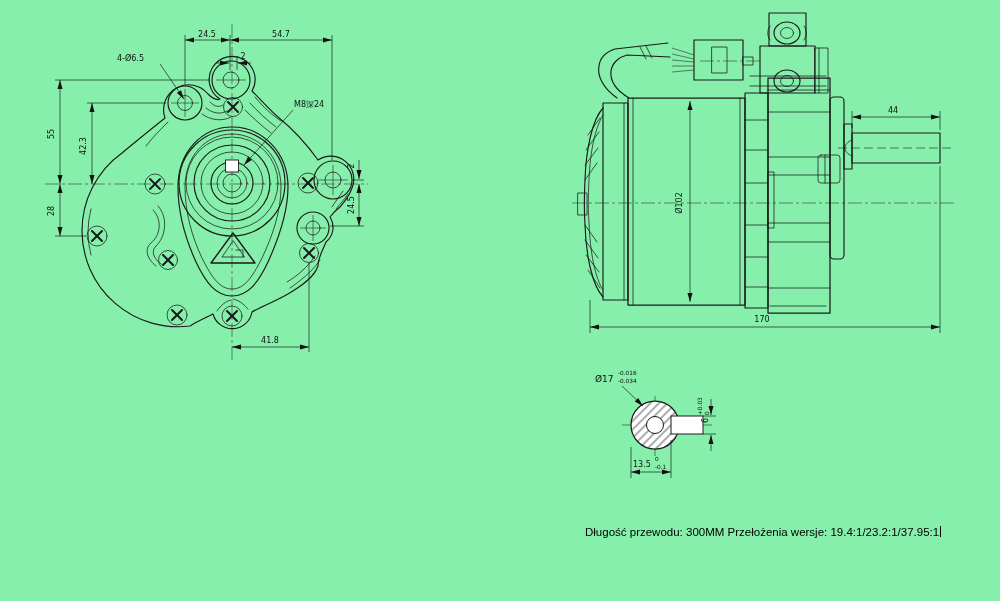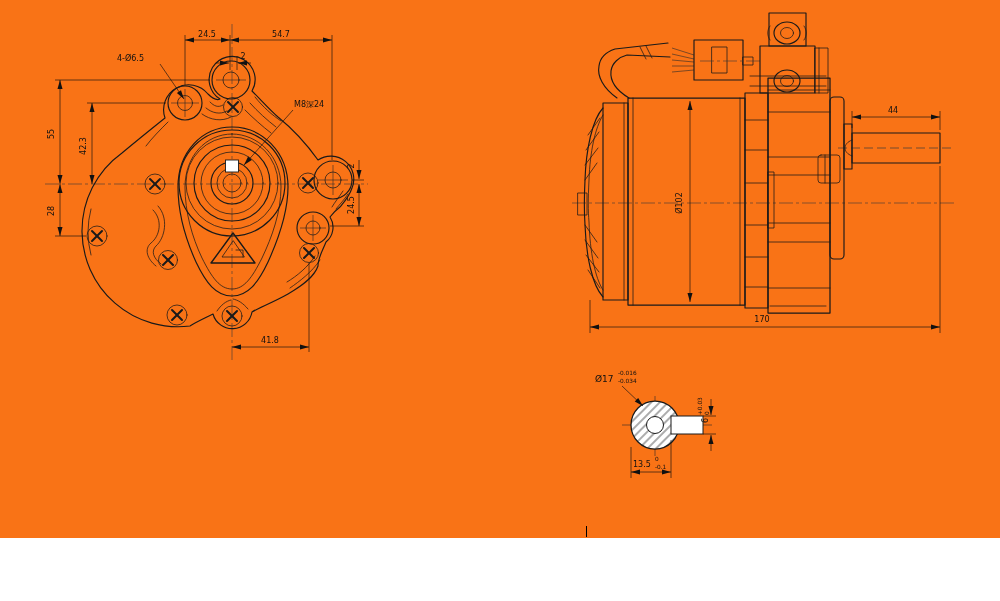--- a/index.html
+++ b/index.html
@@ -1,16 +1,16 @@
 <!DOCTYPE html>
 <html><head>
 <meta charset="utf-8">
 <style>
   html,body{margin:0;padding:0;background:#fff;}
-  .canvas{position:relative;width:1000px;height:538px;background:#f97316;overflow:hidden;
+  .canvas{position:relative;width:1000px;height:601px;background:#86efac;overflow:hidden;
           font-family:"DejaVu Sans",sans-serif;text-decoration:underline;}
   svg{position:absolute;left:0;top:0;}
   
   .ol  {fill:none;stroke:#1a1a1a;stroke-width:1.15;stroke-linecap:round;stroke-linejoin:round;}
   .ol2 {fill:none;stroke:#1a1a1a;stroke-width:0.75;stroke-linecap:round;stroke-linejoin:round;}
   .thin{fill:none;stroke:#2a2a2a;stroke-width:0.6;}
   .dim {fill:none;stroke:#111;stroke-width:0.65;}
   .cl  {fill:none;stroke:#3a3a3a;stroke-width:0.6;stroke-dasharray:14 3 3 3;}
   .dash{fill:none;stroke:#3a3a3a;stroke-width:0.7;stroke-dasharray:9 4;}
   .xw  {stroke:#1a1a1a;stroke-width:2;stroke-linecap:round;}
@@ -339,20 +339,20 @@
       <line class="dim" x1="671" y1="440" x2="671" y2="478"></line>
       <line class="dim" x1="631" y1="472" x2="671" y2="472" marker-start="url(#arr)" marker-end="url(#arr)"></line>
       <text class="dt" x="633" y="467">13.5</text>
       <text class="dtt" x="655" y="461">0</text>
       <text class="dtt" x="655" y="469">-0.1</text>
     </g>
   </g>
 </svg>
 
 <div class="specs">
-  <div class="spec-line"><span class="cursor"></span></div>
+  <div class="spec-line"><span>Długość przewodu: 300MM Przełożenia wersje: 19.4:1/23.2:1/37.95:1</span><span class="cursor"></span></div>
   
   
   
   
   
 </div>
 </div>
 
 </body></html>

